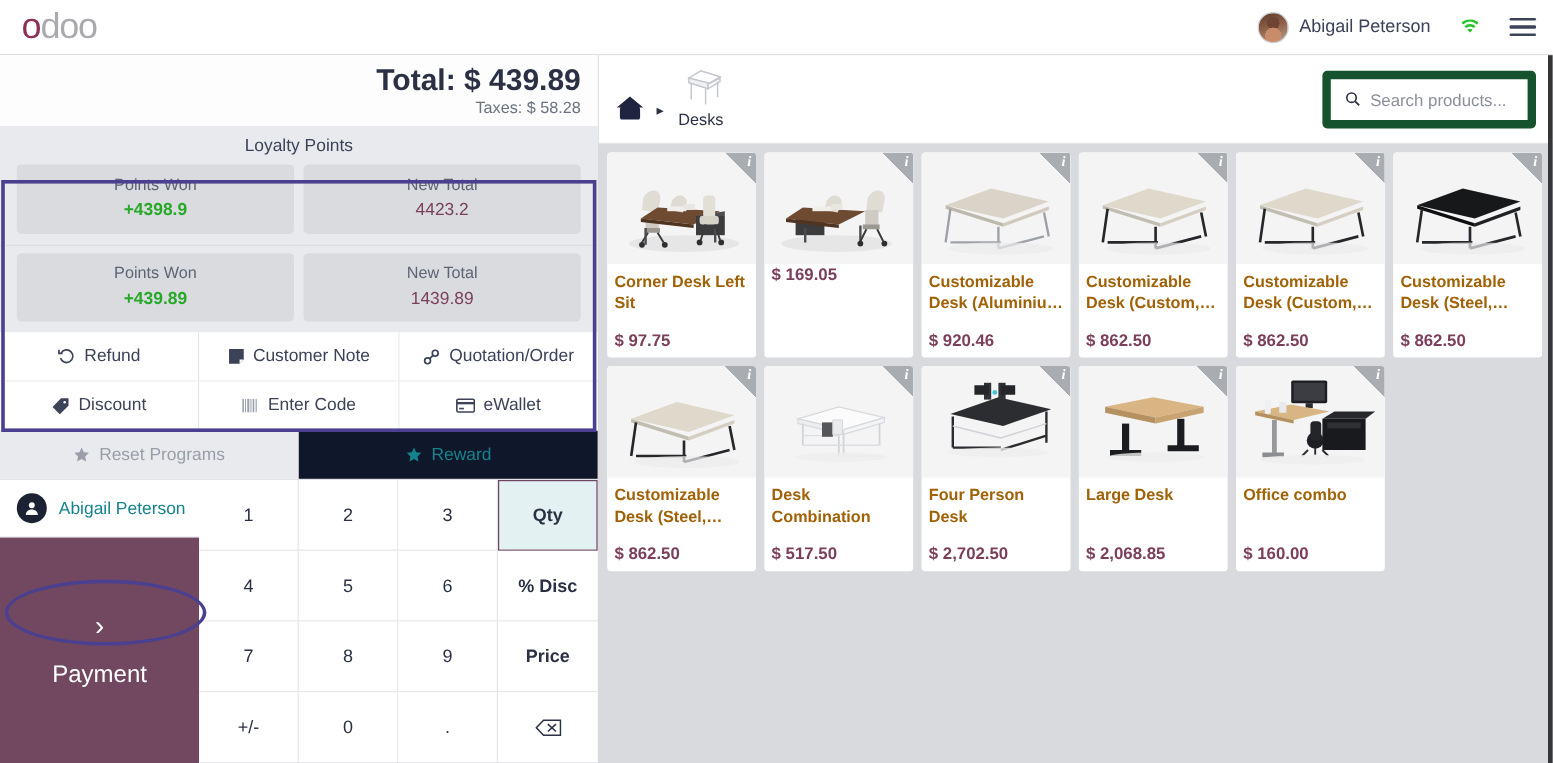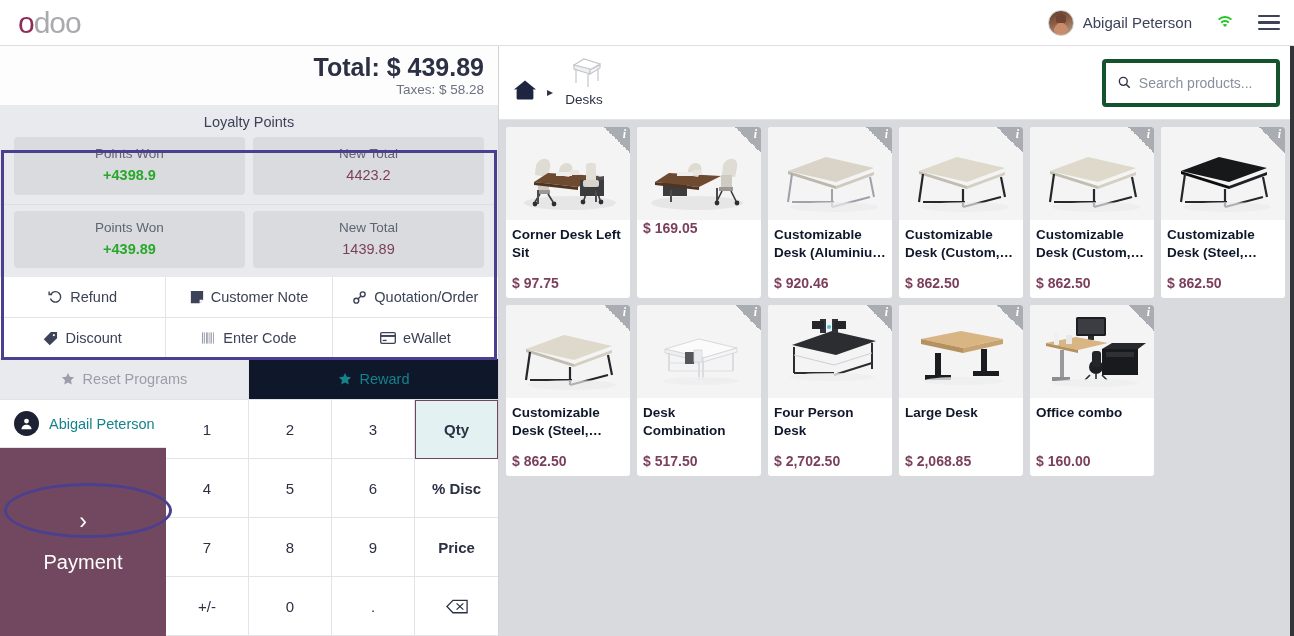--- a/index.html
+++ b/index.html
@@ -132,41 +132,41 @@
     background: #fff; height: 74px; flex: 0 0 74px;
     display: flex; align-items: center; justify-content: space-between;
     padding: 0 14px 0 14px; border-bottom: 1px solid #e3e3e8;
   }
   .breadcrumb { display: flex; align-items: flex-end; gap: 10px; padding-bottom: 2px; }
   .crumb-home { display: flex; align-items: center; cursor: pointer; padding-bottom: 6px; }
   .crumb-sep { color: #2b3044; font-size: 12px; padding-bottom: 8px; }
   .crumb-cat { display: flex; flex-direction: column; align-items: center; gap: 2px; cursor: pointer; }
   .crumb-cat-label { font-size: 13.5px; color: #2b3044; }
   .search-box {
-    width: 178px; height: 48px; border: 4px solid #14532d; border-radius: 4px;
+    width: 178px; height: 48px; border: 7px solid #14532d; border-radius: 4px;
     display: flex; align-items: center; gap: 8px; padding: 0 12px; background: #fff;
   }
   .search-input {
     border: none; outline: none; font-size: 14px; color: #2b3044;
     font-family: "Liberation Sans", sans-serif; width: 100%; background: transparent;
   }
   .search-input::placeholder { color: #8a8f9c; }
 
   .prod-scroll { flex: 1 1 auto; overflow: hidden; padding: 7px 9px 0 7px; }
   .prod-grid { display: grid; grid-template-columns: repeat(6, 1fr); gap: 7px; }
   .prod-card {
     background: #fff; border-radius: 3px; overflow: hidden; cursor: pointer;
     display: flex; flex-direction: column; height: 171px; position: relative;
   }
   .prod-img { height: 93px; background: #f4f4f5; position: relative; overflow: hidden; }
   .prod-img svg { display: block; width: 100%; height: 100%; }
   .info-corner { position: absolute; top: 0; right: 0; width: 26px; height: 26px; }
   .info-corner .tri { position: absolute; inset: 0; background: linear-gradient(45deg, rgba(255,255,255,0) 50%, #a9adb2 50%); }
   .info-corner .ltr { position: absolute; right: 4px; top: 0px; color: #fff; font-size: 12px; font-weight: bold; font-style: italic; font-family: "Liberation Serif", serif; }
-  .prod-name { font-size: 13.5px; font-weight: bold; color: #0f172a; line-height: 1.3; padding: 6px 6px 0; flex: 1 1 auto; }
+  .prod-name { font-size: 13.5px; font-weight: bold; color: #a16207; line-height: 1.3; padding: 6px 6px 0; flex: 1 1 auto; }
   .prod-price { font-size: 14px; color: #7b3f5c; font-weight: bold; padding: 0 6px 7px; }
   .edge { position: absolute; right: 0; top: 0; bottom: 0; width: 4px; background: #333538; }
 </style>
 </head>
 <body>
 
 <div id="app">
 
   <div class="navbar">
     <div class="logo">

